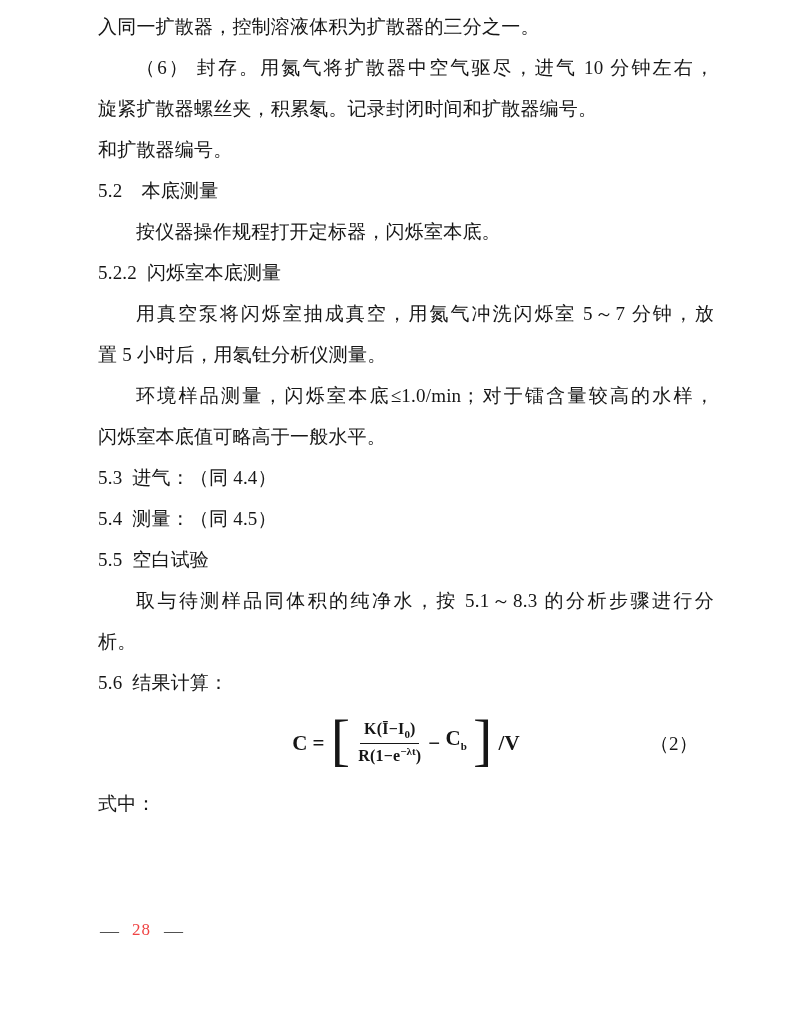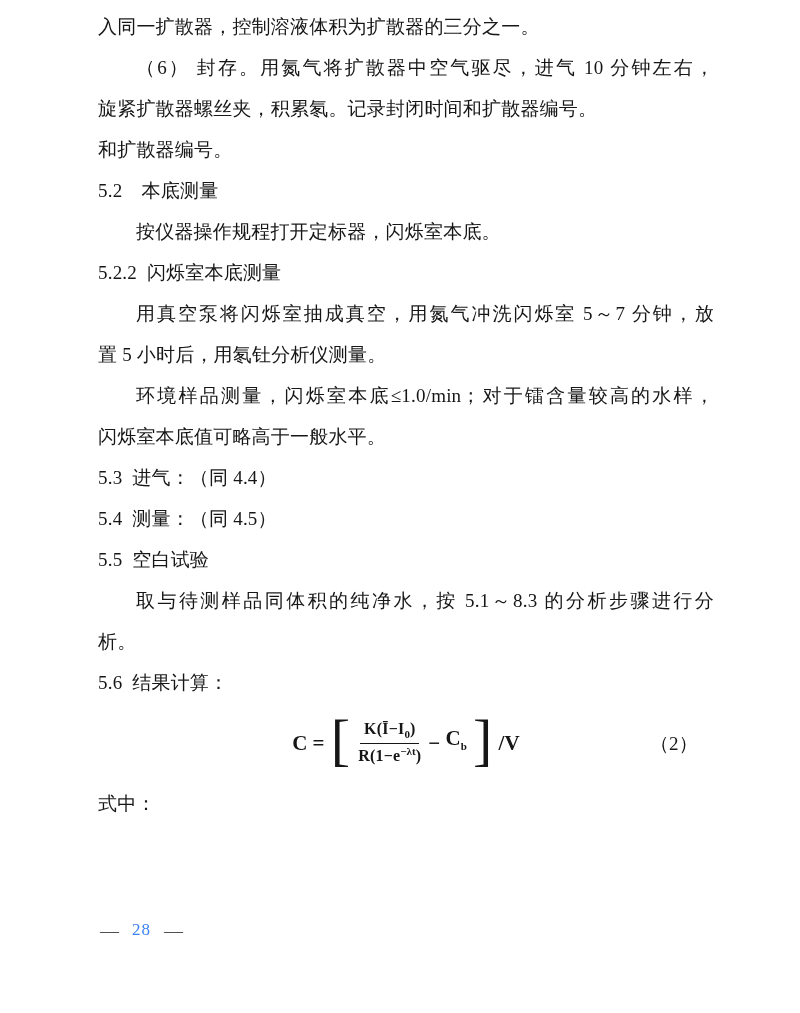--- a/index.html
+++ b/index.html
@@ -98,21 +98,21 @@
     align-items: center;
     gap: 13px;
     font-size: 17px;
   }
   .footer .dash {
     color: #4a4a4a;
     font-size: 19px;
     line-height: 1;
   }
   .footer .pgnum {
-    color: #3b82f6;
+    color: #ef4444;
     letter-spacing: 1px;
   }
 </style>
 </head>
 <body>
 
 <div class="page">
 
   <div class="content">
 

